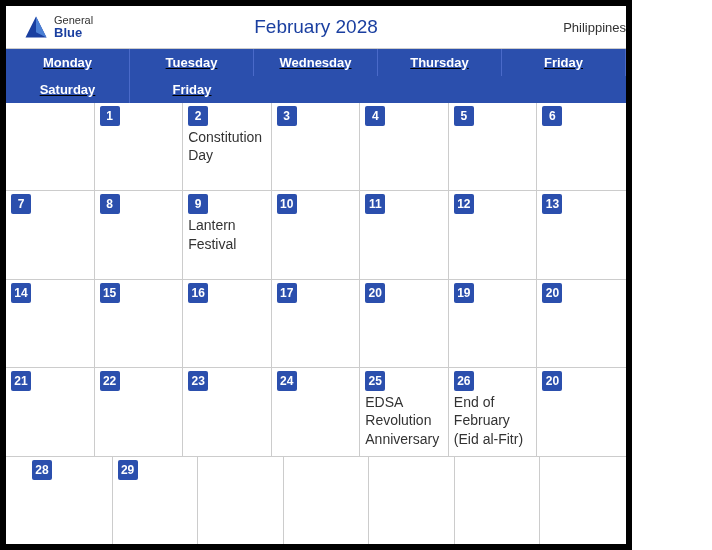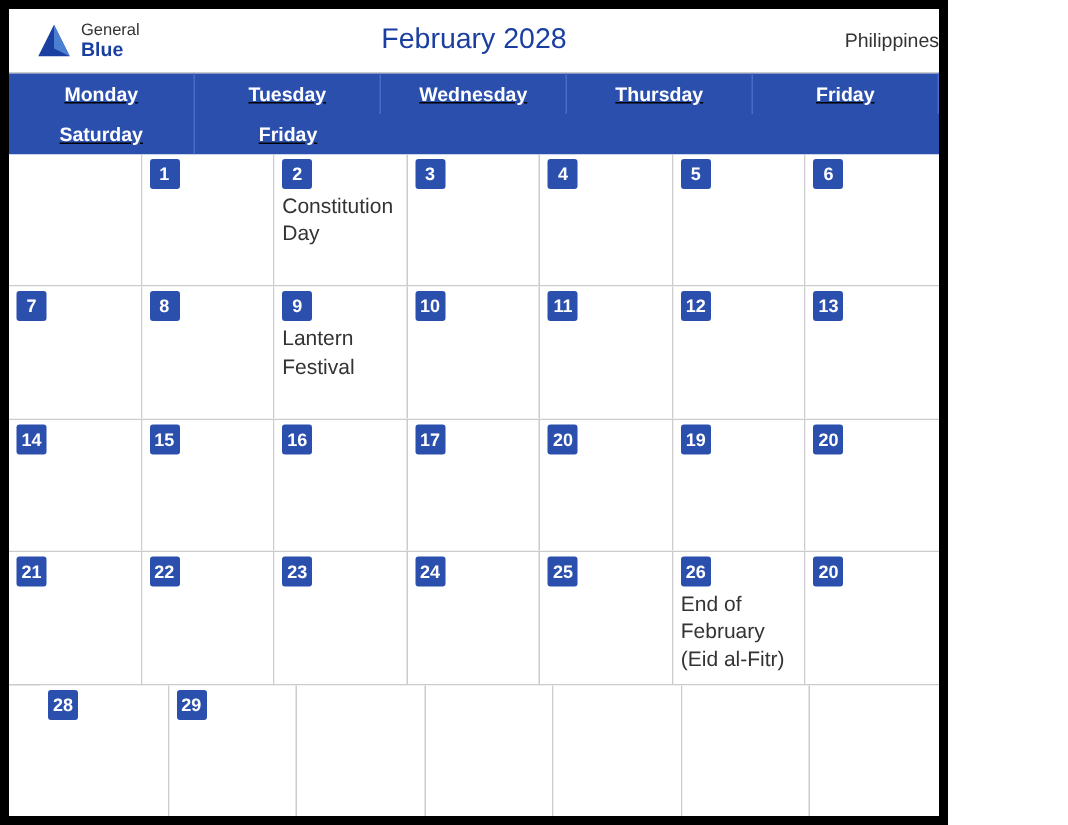--- a/index.html
+++ b/index.html
@@ -289,20 +289,21 @@
           </div>
           <div class="day-cell">
             <div class="day-number-row">
               <div class="day-number">24</div>
             </div>
           </div>
           <div class="day-cell">
             <div class="day-number-row">
               <div class="day-number">25</div>
             </div>
+            <div class="event-text">EDSA Revolution Anniversary</div>
           </div>
           <div class="day-cell">
             <div class="day-number-row">
               <div class="day-number">26</div>
             </div>
             <div class="event-text">End of February (Eid al-Fitr)</div>
           </div>
           <div class="day-cell">
             <div class="day-number-row">
               <div class="day-number">20</div>

